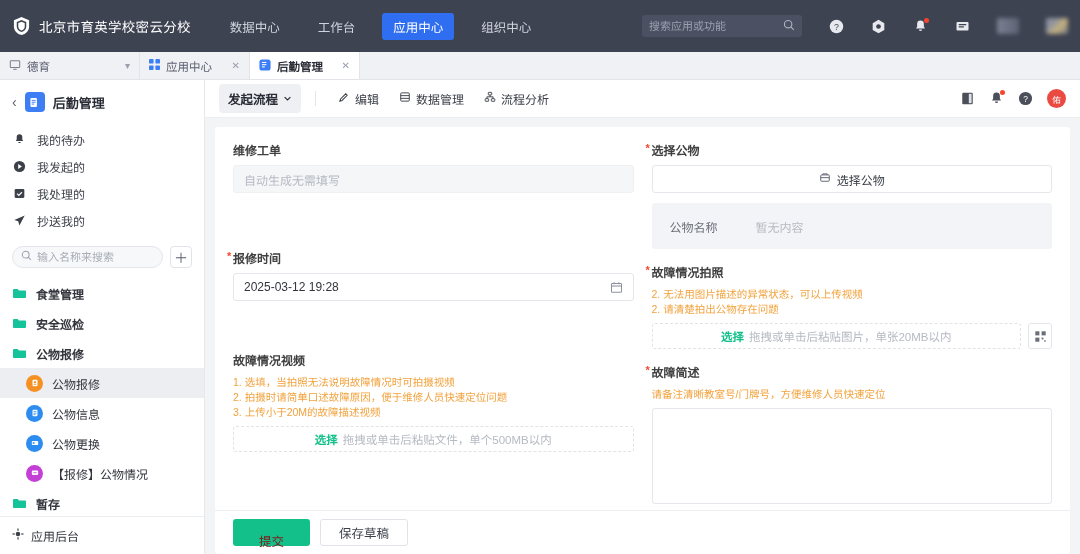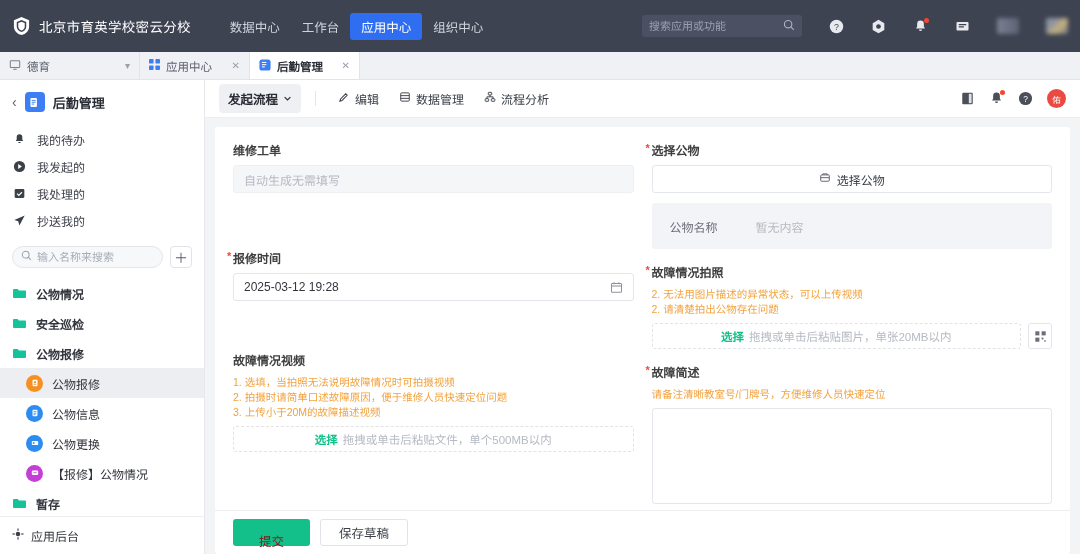--- a/index.html
+++ b/index.html
@@ -17,21 +17,21 @@
   .topbar {
     height: 52px; min-height: 36px;
     background: #3e4352;
     display: flex; align-items: center;
     padding: 0 12px;
     color: #e7e9ee;
   }
   .brand { display: flex; align-items: center; gap: 8px; margin-right: 28px; }
   .brand-logo { width: 19px; height: 20px; flex: none; }
   .brand-name { font-size: 13.5px; color: #fff; white-space: nowrap; letter-spacing: .3px; }
-  .nav { display: flex; align-items: center; gap: 0; }
+  .nav { display: flex; align-items: center; gap: 16px; }
   .nav-item {
     font-size: 12.5px; color: #cfd3dc;
     padding: 4px 11px; border-radius: 3px; white-space: nowrap; cursor: pointer;
   }
   .nav-item.active { background: #2f6ef0; color: #fff; }
   .top-right { margin-left: auto; display: flex; align-items: center; gap: 27px; }
   .search-box {
     width: 160px; height: 22px; background: #4b5062; border-radius: 3px;
     display: flex; align-items: center; padding: 0 7px; gap: 4px;
   }
@@ -380,21 +380,21 @@
         <div class="plus-btn">＋</div>
       </div>
 
       <div class="tree">
         <div class="tree-row folder">
           <span class="folder-ic">
             <svg width="15" height="13" viewBox="0 0 16 14">
               <path d="M1 3.2a1 1 0 0 1 1-1h4l1.3 1.5H14a1 1 0 0 1 1 1v6.1a1 1 0 0 1-1 1H2a1 1 0 0 1-1-1Z" fill="#14c39a"></path>
             </svg>
           </span>
-          <span>公物情况</span>
+          <span>食堂管理</span>
         </div>
         <div class="tree-row folder">
           <span class="folder-ic">
             <svg width="15" height="13" viewBox="0 0 16 14">
               <path d="M1 3.2a1 1 0 0 1 1-1h4l1.3 1.5H14a1 1 0 0 1 1 1v6.1a1 1 0 0 1-1 1H2a1 1 0 0 1-1-1Z" fill="#14c39a"></path>
             </svg>
           </span>
           <span>安全巡检</span>
         </div>
         <div class="tree-row folder">

